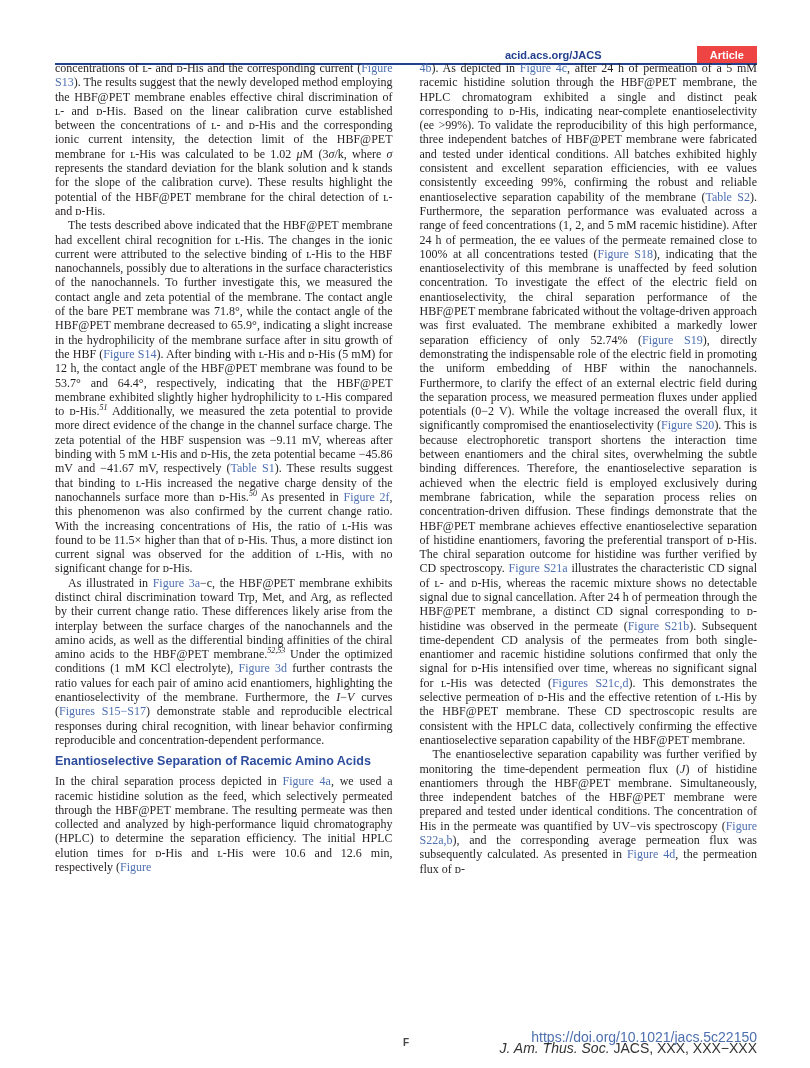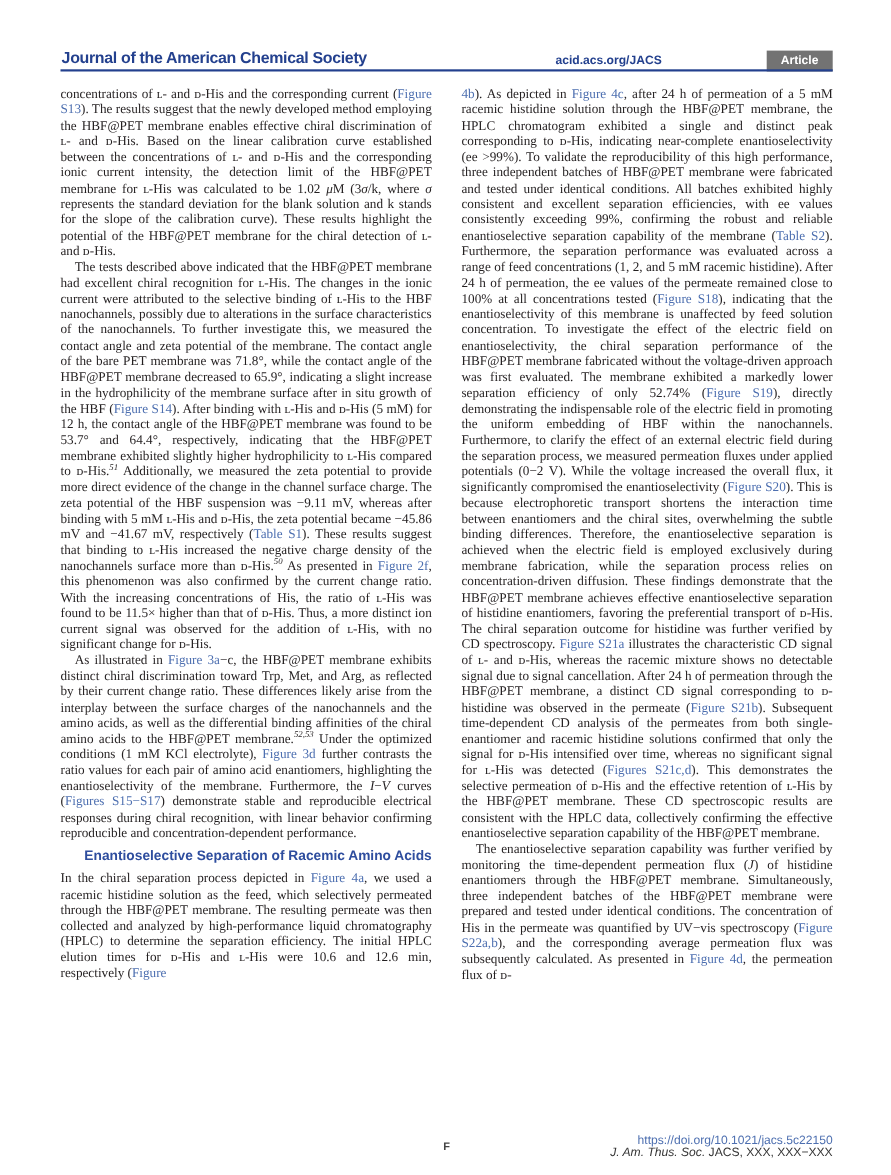--- a/index.html
+++ b/index.html
@@ -20,70 +20,69 @@
     font-weight: bold; font-size: 14.5px; letter-spacing: -0.3px;
     color: #23408e;
   }
   .journal-url {
     position: absolute; left: 450px; bottom: 3px;
     font-family: "Liberation Sans", sans-serif;
     font-weight: bold; font-size: 11px; color: #23408e;
   }
   .badge {
     position: absolute; right: 0; bottom: -1px;
-    background: #737373; color: #ffffff;
+    background: #ef4444; color: #ffffff;
     font-family: "Liberation Sans", sans-serif;
     font-weight: bold; font-size: 11px;
     padding: 3px 13px 4px 13px;
   }
   .rule { position: absolute; left: 55px; right: 53px; top: 63px; height: 2px; background: #23408e; }
   
   .columns {
-    position: absolute; left: 55px; right: 53px; top: 78px;
+    position: absolute; left: 55px; right: 53px; top: 61px;
     display: flex; gap: 27px;
   }
   .col { flex: 1 1 0; min-width: 0; }
   .col p {
     margin: 0;
     font-size: 12px;
     line-height: 14.3px;
     text-align: justify;
   }
   .col p.indent { text-indent: 13px; }
   .seg-link { color: #4d6fb0; }
   .seg-sup { vertical-align: super; font-size: 8px; line-height: 0; font-style: italic; }
   .seg-it { font-style: italic; }
   .sec {
     margin: 7px 0 6px 0;
     font-family: "Liberation Sans", sans-serif;
     font-weight: bold; font-size: 12.5px;
     color: #2e4d9e;
-    text-align: right;
+    text-align: left;
   }
   
   .footer { position: absolute; left: 55px; right: 53px; top: 1030px; height: 30px; }
   .pagenum {
     position: absolute; left: 0; right: 0; top: 7px; text-align: center;
     font-family: "Liberation Sans", sans-serif;
     font-weight: bold; font-size: 10px; color: #444444;
   }
   .cite {
     position: absolute; right: 0; top: 2px; text-align: right;
     font-family: "Liberation Sans", sans-serif;
-    font-size: 11px; line-height: 10.5px; color: #333333;
+    font-size: 14px; line-height: 10.5px; color: #333333;
   }
   .doi { color: #4d6fb0; }
 </style>
 </head>
 <body>
 
 <div class="page">
 
   <div class="header">
-    <span class="journal-title">Journal of the American Chemical Society</span>
     <span class="journal-url">acid.acs.org/JACS</span>
     <span class="badge">Article</span>
   </div>
   <div class="rule"></div>
 
   <div class="columns">
     <div class="col">
       <p><span>concentrations of ʟ- and ᴅ-His and the corresponding current (</span><span class="seg-link">Figure S13</span><span>). The results suggest that the newly developed method employing the HBF@PET membrane enables effective chiral discrimination of ʟ- and ᴅ-His. Based on the linear calibration curve established between the concentrations of ʟ- and ᴅ-His and the corresponding ionic current intensity, the detection limit of the HBF@PET membrane for ʟ-His was calculated to be 1.02 </span><span class="seg-it">μ</span><span>M (3</span><span class="seg-it">σ</span><span>/k, where </span><span class="seg-it">σ</span><span> represents the standard deviation for the blank solution and k stands for the slope of the calibration curve). These results highlight the potential of the HBF@PET membrane for the chiral detection of ʟ- and ᴅ-His.</span></p>
       <p class="indent"><span>The tests described above indicated that the HBF@PET membrane had excellent chiral recognition for ʟ-His. The changes in the ionic current were attributed to the selective binding of ʟ-His to the HBF nanochannels, possibly due to alterations in the surface characteristics of the nanochannels. To further investigate this, we measured the contact angle and zeta potential of the membrane. The contact angle of the bare PET membrane was 71.8°, while the contact angle of the HBF@PET membrane decreased to 65.9°, indicating a slight increase in the hydrophilicity of the membrane surface after in situ growth of the HBF (</span><span class="seg-link">Figure S14</span><span>). After binding with ʟ-His and ᴅ-His (5 mM) for 12 h, the contact angle of the HBF@PET membrane was found to be 53.7° and 64.4°, respectively, indicating that the HBF@PET membrane exhibited slightly higher hydrophilicity to ʟ-His compared to ᴅ-His.</span><span class="seg-sup">51</span><span> Additionally, we measured the zeta potential to provide more direct evidence of the change in the channel surface charge. The zeta potential of the HBF suspension was −9.11 mV, whereas after binding with 5 mM ʟ-His and ᴅ-His, the zeta potential became −45.86 mV and −41.67 mV, respectively (</span><span class="seg-link">Table S1</span><span>). These results suggest that binding to ʟ-His increased the negative charge density of the nanochannels surface more than ᴅ-His.</span><span class="seg-sup">50</span><span> As presented in </span><span class="seg-link">Figure 2f</span><span>, this phenomenon was also confirmed by the current change ratio. With the increasing concentrations of His, the ratio of ʟ-His was found to be 11.5× higher than that of ᴅ-His. Thus, a more distinct ion current signal was observed for the addition of ʟ-His, with no significant change for ᴅ-His.</span></p>
       <p class="indent"><span>As illustrated in </span><span class="seg-link">Figure 3a</span><span>−c, the HBF@PET membrane exhibits distinct chiral discrimination toward Trp, Met, and Arg, as reflected by their current change ratio. These differences likely arise from the interplay between the surface charges of the nanochannels and the amino acids, as well as the differential binding affinities of the chiral amino acids to the HBF@PET membrane.</span><span class="seg-sup">52,53</span><span> Under the optimized conditions (1 mM KCl electrolyte), </span><span class="seg-link">Figure 3d</span><span> further contrasts the ratio values for each pair of amino acid enantiomers, highlighting the enantioselectivity of the membrane. Furthermore, the </span><span class="seg-it">I</span><span>−</span><span class="seg-it">V</span><span> curves (</span><span class="seg-link">Figures S15−S17</span><span>) demonstrate stable and reproducible electrical responses during chiral recognition, with linear behavior confirming reproducible and concentration-dependent performance.</span></p>

